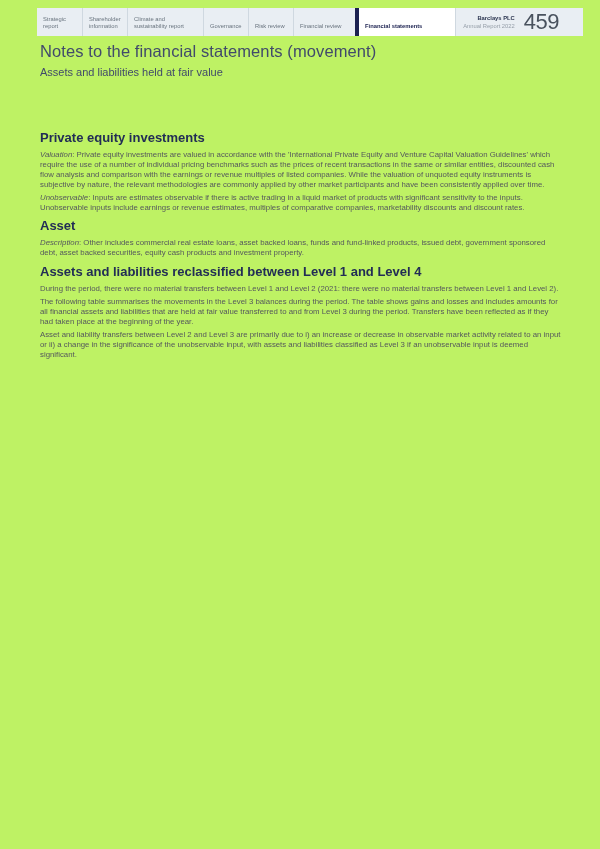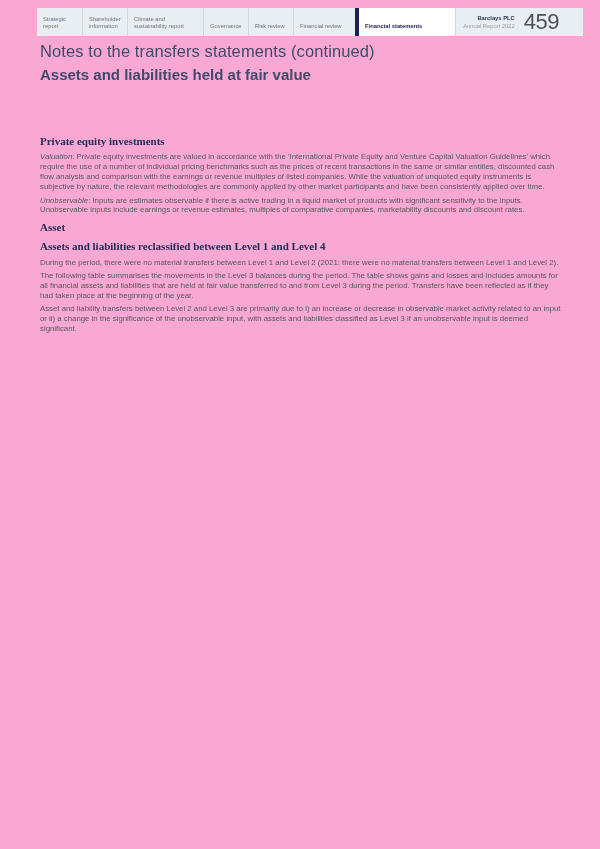--- a/index.html
+++ b/index.html
@@ -5,21 +5,21 @@
   * { margin: 0; padding: 0; box-sizing: border-box; }
   html, body { background: #ffffff; }
   body {
     font-family: "Liberation Sans", "DejaVu Sans", sans-serif;
     width: 600px; height: 849px;
     color: var(--body, #55585d);
   }
   .page {
     position: relative;
     width: 600px; height: 849px;
-    background: #f9a8d4;
+    background: #bef264;
     overflow: hidden;
   }
 
   
   .header-strip {
     position: absolute;
     left: 37px; top: 8px;
     width: 546px; height: 28px;
     display: flex;
     background: var(--strip-bg, #e9eef3);
@@ -78,32 +78,31 @@
     width: 522px;
   }
   .page-title {
     font-size: 16.5px;
     font-weight: 400;
     color: var(--title, #414a6b);
     letter-spacing: 0.1px;
   }
   .page-subtitle {
     margin-top: 5px;
-    font-size: 15px;
-    font-weight: 700;
+    font-size: 11px;
+    font-weight: 400;
     color: var(--title, #414a6b);
   }
   .sections { margin-top: 52px; }
   .section-heading {
-    font-size: 11px;
+    font-size: 13px;
     font-weight: bold;
     color: var(--heading, #222d55);
     margin-top: 5.5px;
     line-height: 1.27;
-    font-family: Liberation Serif, serif;
   }
   .sections > section:first-child .section-heading { margin-top: 0; }
   .body-para {
     font-size: 7.8px;
     line-height: 1.27;
     color: var(--body, #55585d);
     margin-top: 3.5px;
   }
   .lead { font-style: italic; }
 </style>
@@ -137,33 +136,34 @@
     <div class="header-right">
       <div class="brand-block">
         <span class="brand-name">Barclays PLC</span>
         <span class="report-name">Annual Report 2022</span>
       </div>
       <span class="page-number">459</span>
     </div>
   </div>
 
   <div class="main">
-    <h1 class="page-title">Notes to the transfers statements (continued)</h1>
+    <h1 class="page-title">Notes to the financial statements (movement)</h1>
     <h2 class="page-subtitle">Assets and liabilities held at fair value</h2>
 
     <div class="sections">
 
       <section>
         <h3 class="section-heading">Private equity investments</h3>
         <p class="body-para"><span class="lead">Valuation</span><span>: Private equity investments are valued in accordance with the 'International Private Equity and Venture Capital Valuation Guidelines' which require the use of a number of individual pricing benchmarks such as the prices of recent transactions in the same or similar entities, discounted cash flow analysis and comparison with the earnings or revenue multiples of listed companies. While the valuation of unquoted equity instruments is subjective by nature, the relevant methodologies are commonly applied by other market participants and have been consistently applied over time.</span></p>
         <p class="body-para"><span class="lead">Unobservable</span><span>: Inputs are estimates observable if there is active trading in a liquid market of products with significant sensitivity to the inputs. Unobservable inputs include earnings or revenue estimates, multiples of comparative companies, marketability discounts and discount rates.</span></p>
       </section>
 
       <section>
         <h3 class="section-heading">Asset</h3>
+        <p class="body-para"><span class="lead">Description</span><span>: Other includes commercial real estate loans, asset backed loans, funds and fund-linked products, issued debt, government sponsored debt, asset backed securities, equity cash products and investment property.</span></p>
       </section>
 
       <section>
         <h3 class="section-heading">Assets and liabilities reclassified between Level 1 and Level 4</h3>
         <p class="body-para"><span>During the period, there were no material transfers between Level 1 and Level 2 (2021: there were no material transfers between Level 1 and Level 2).</span></p>
       </section>
 
       <section>
         <p class="body-para"><span>The following table summarises the movements in the Level 3 balances during the period. The table shows gains and losses and includes amounts for all financial assets and liabilities that are held at fair value transferred to and from Level 3 during the period. Transfers have been reflected as if they had taken place at the beginning of the year.</span></p>
         <p class="body-para"><span>Asset and liability transfers between Level 2 and Level 3 are primarily due to i) an increase or decrease in observable market activity related to an input or ii) a change in the significance of the unobservable input, with assets and liabilities classified as Level 3 if an unobservable input is deemed significant.</span></p>

